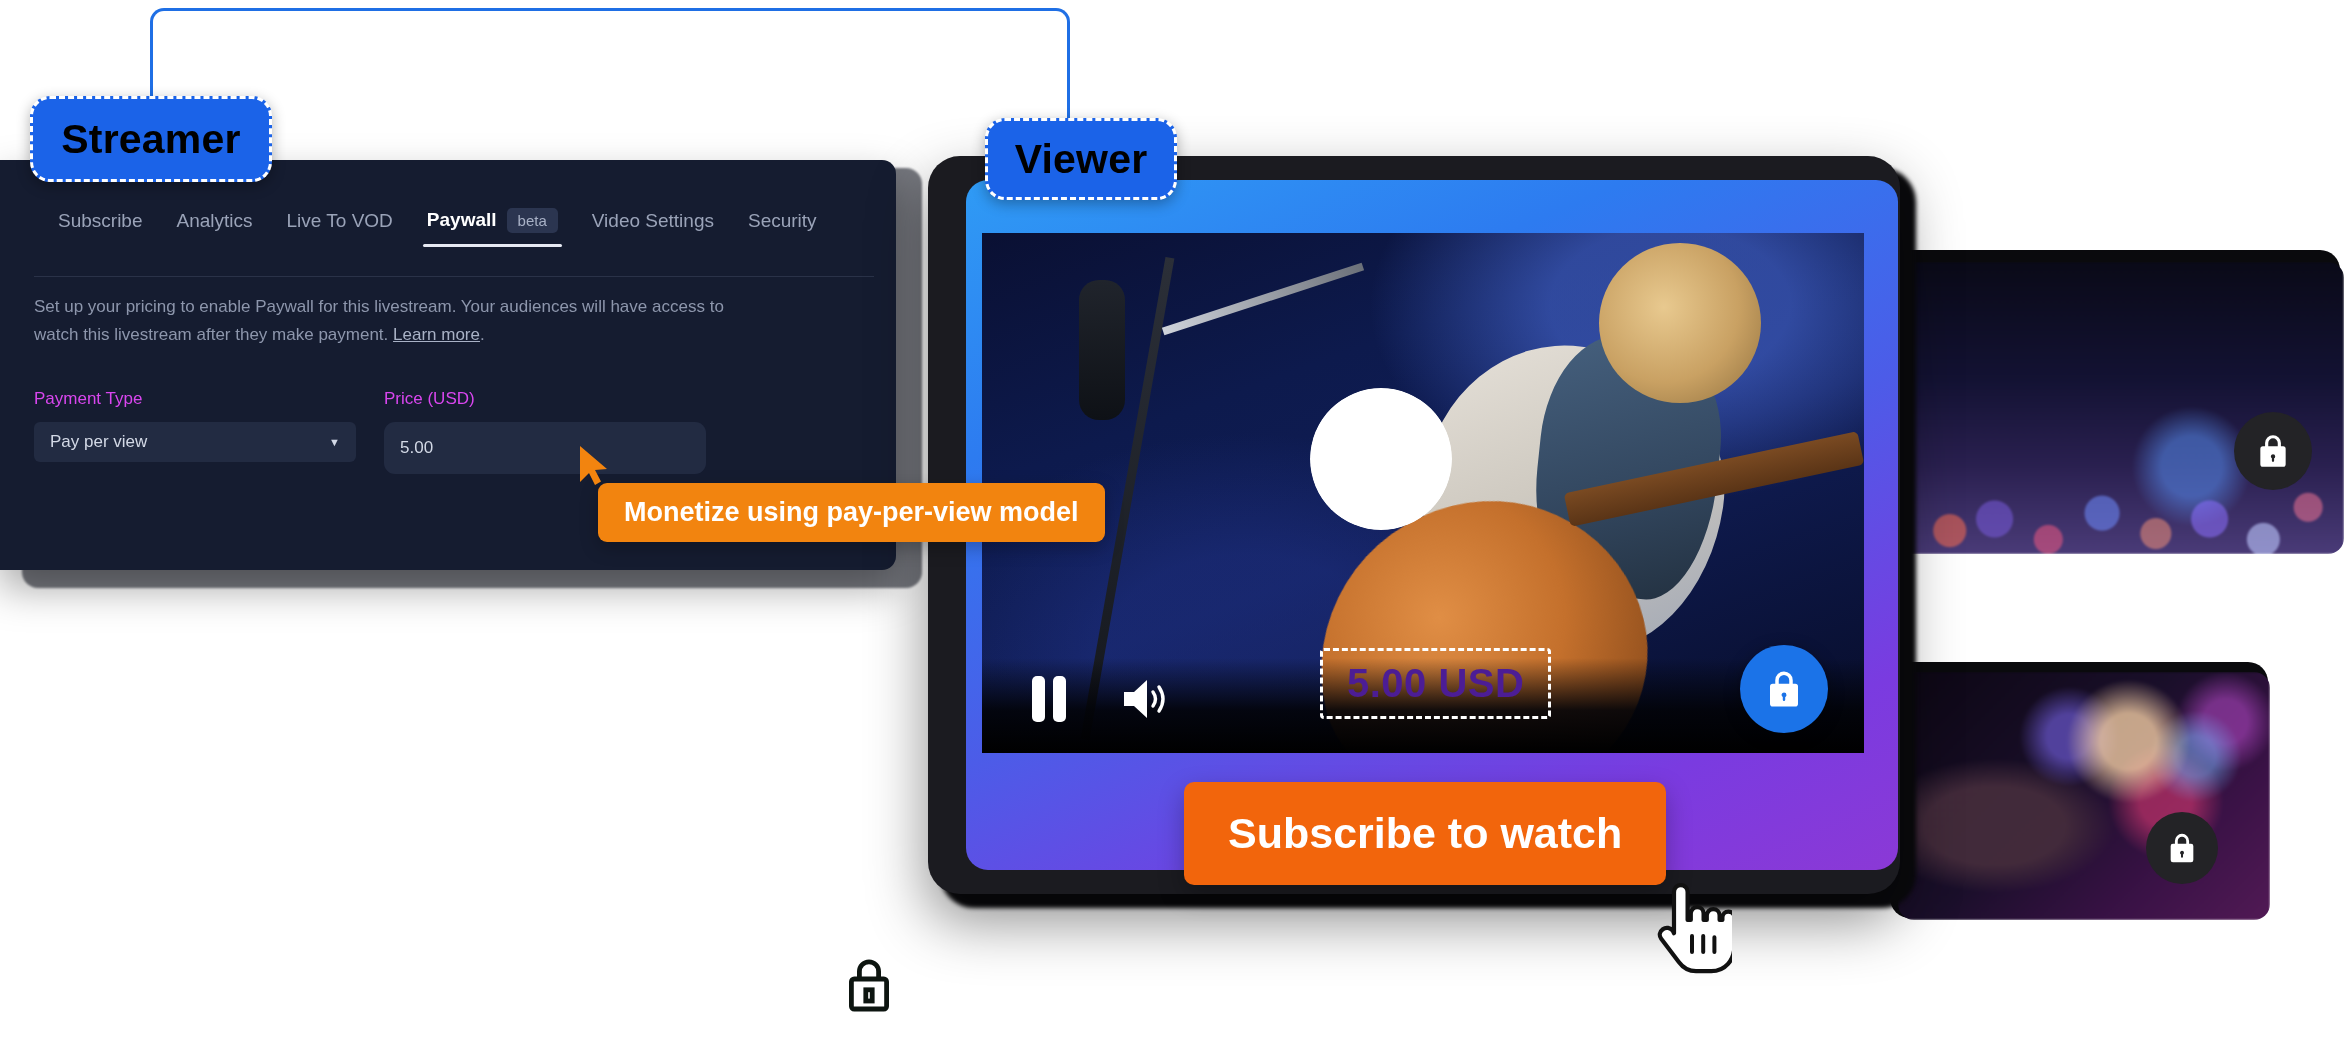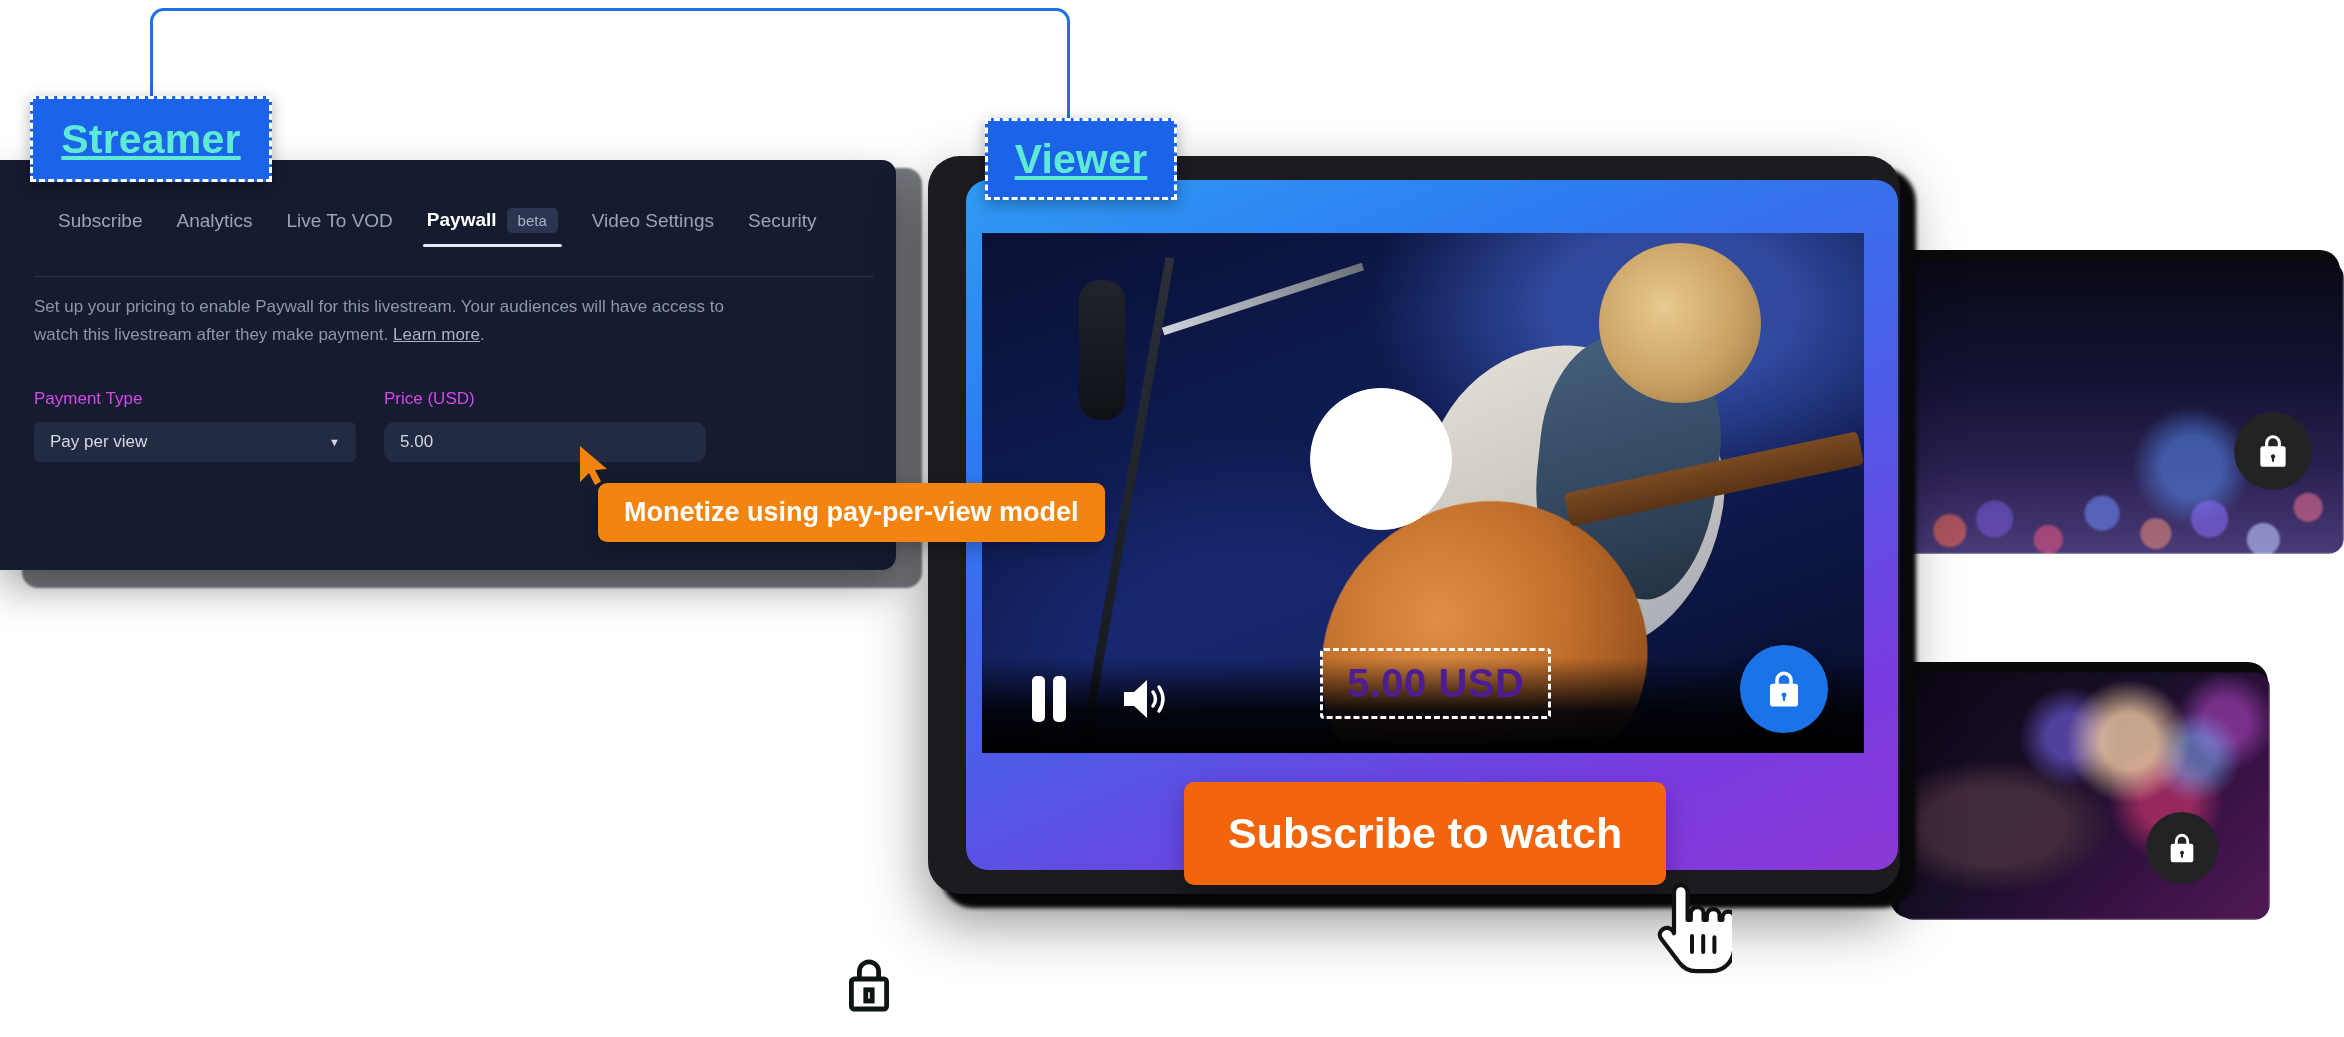--- a/index.html
+++ b/index.html
@@ -20,28 +20,27 @@
     border-top-left-radius: 14px;
     border-top-right-radius: 14px;
     z-index: 30;
   }
 
   
   .role-badge {
     position: absolute;
     background: #1B63E8;
     border: 3px dashed #ffffff;
-    border-radius: 0;
-    color: #5eead4;
+    border-radius: 20px;
+    color: #000000;
     font-weight: 700;
     display: flex; align-items: center; justify-content: center;
     letter-spacing: .2px;
     z-index: 60;
     box-shadow: 0 4px 14px rgba(0,0,0,.30);
-    text-decoration: underline;
   }
   #badge-streamer { left: 30px;  top: 96px;  width: 242px; height: 86px; font-size: 41px; }
   #badge-viewer   { left: 985px; top: 118px; width: 192px; height: 82px; font-size: 41px; }
 
   
   .dash-shadow {
     position: absolute; left: 22px; top: 168px;
     width: 900px; height: 420px;
     background: #0b0f1c; border-radius: 16px;
     filter: blur(1px); opacity: .55; z-index: 8;
@@ -91,21 +90,21 @@
   .form-row { display: flex; margin: 40px 0 0 34px; gap: 28px; }
   .field-label { font-size: 17px; color: #d946ef; margin-bottom: 13px; }
   .select-box {
     width: 322px; height: 40px; background: #222B42;
     border-radius: 6px; display: flex; align-items: center;
     justify-content: space-between; padding: 0 16px;
     font-size: 17px; color: #D3D9E6; cursor: pointer;
   }
   .caret { font-size: 11px; color: #D3D9E6; }
   .price-box {
-    width: 322px; height: 40px; background: #222B42;
+    width: 322px; height: 52px; background: #222B42;
     border-radius: 11px; display: flex; align-items: center;
     padding: 0 16px; font-size: 17px; color: #D3D9E6;
   }
   .btn-row { display: flex; gap: 14px; margin: 28px 0 0 34px; }
   .btn-primary {
     background: #1A5CC4; color: #E8EEF9; font-size: 16px; font-weight: 700;
     border: none; border-radius: 5px; padding: 11px 25px; cursor: pointer;
   }
   .btn-ghost {
     background: transparent; color: #C3CAD9; font-size: 16px; font-weight: 700;

